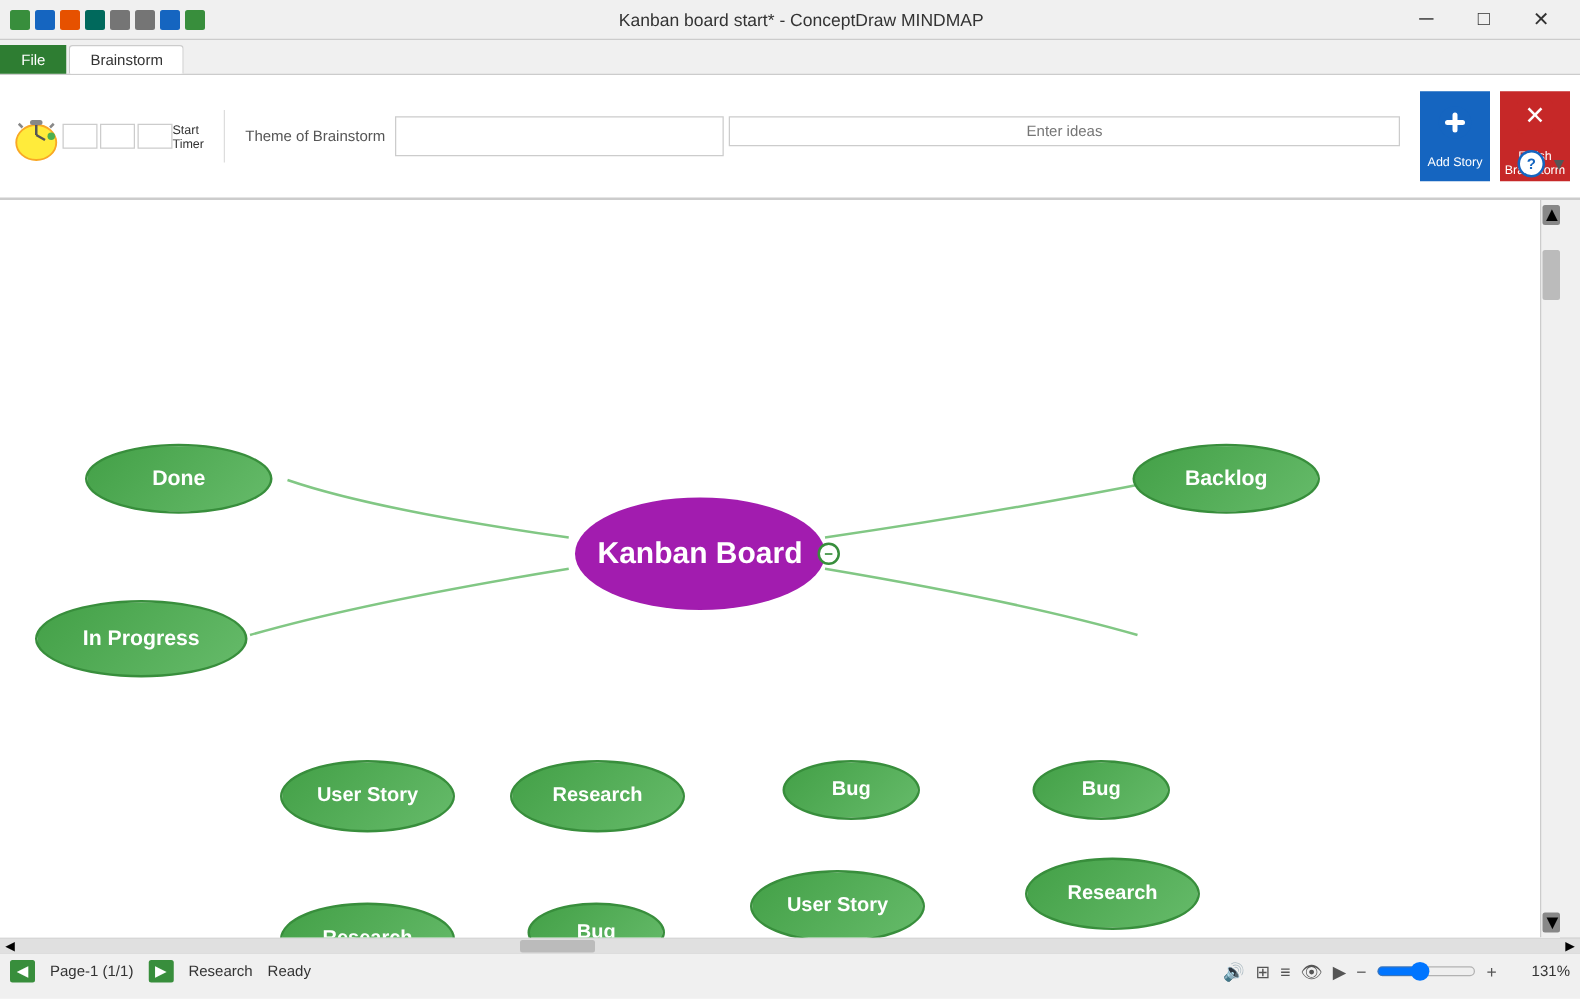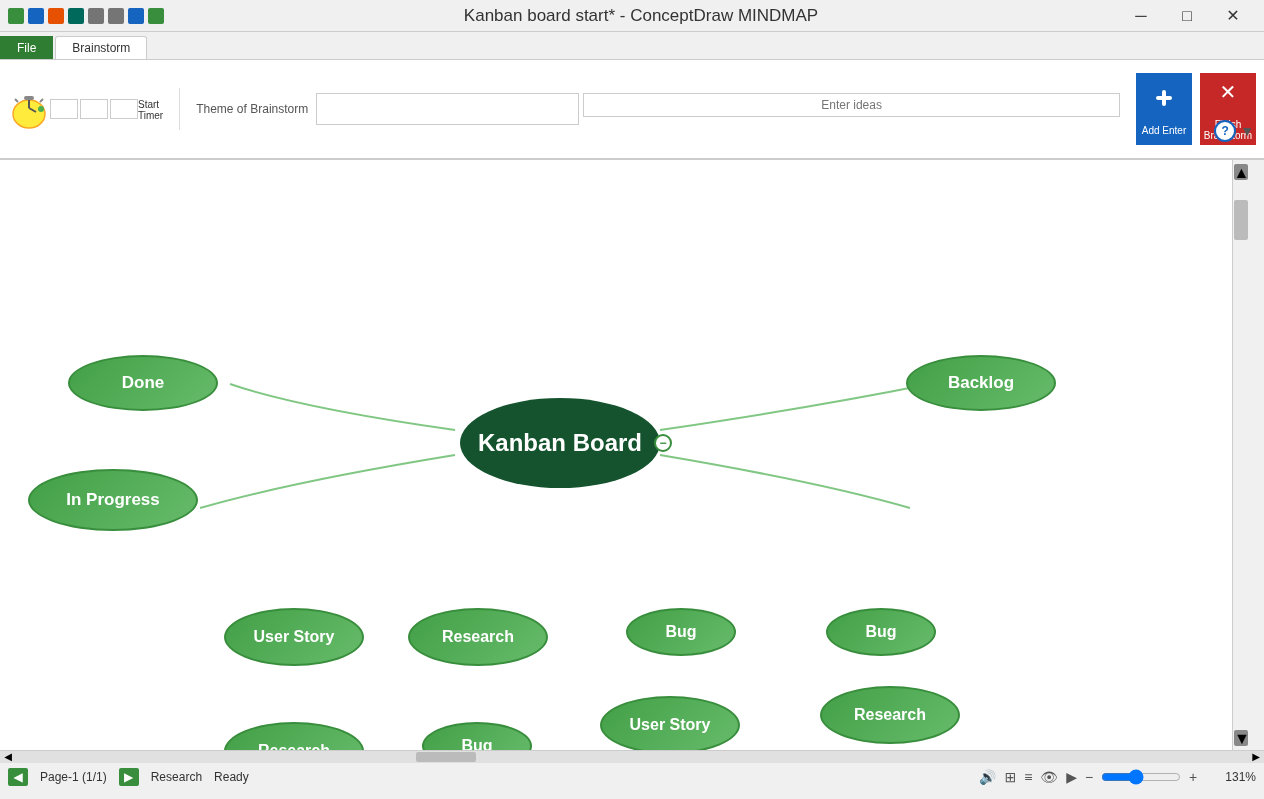--- a/index.html
+++ b/index.html
@@ -9,21 +9,21 @@
     #titlebar {
       height: 32px;
       background: #f0f0f0;
       display: flex;
       align-items: center;
       justify-content: space-between;
       padding: 0 8px;
       border-bottom: 1px solid #ccc;
     }
     #titlebar-icons { display: flex; gap: 4px; align-items: center; }
-    #titlebar-title { font-size: 17px; color: #333; flex: 1; text-align: center; }
+    #titlebar-title { font-size: 14px; color: #333; flex: 1; text-align: center; }
     #titlebar-controls { display: flex; gap: 0; }
     .win-btn { width: 46px; height: 32px; display: flex; align-items: center; justify-content: center; font-size: 16px; cursor: pointer; color: #333; background: transparent; border: none; }
 
     
     #ribbon-tabs {
       height: 28px;
       background: #f0f0f0;
       display: flex;
       align-items: flex-end;
       padding-left: 0;
@@ -120,21 +120,21 @@
     
     .node {
       position: absolute;
       display: flex; align-items: center; justify-content: center;
       text-align: left;
       font-weight: bold;
       color: white;
       cursor: pointer;
     }
     .node-center {
-      background: #14532d;
+      background: #a21caf;
       border-radius: 50%;
       width: 200px; height: 90px;
       font-size: 24px;
     }
     .node-branch {
       background: linear-gradient(135deg, #43a047, #66bb6a);
       border: 2px solid #388e3c;
       border-radius: 50%;
       font-size: 17px;
     }
@@ -252,21 +252,21 @@
   <div class="ribbon-actions">
     <button class="add-idea-btn">
       <div class="add-idea-icon">
         <svg width="32" height="32" viewBox="0 0 32 32">
           <circle cx="16" cy="16" r="13" fill="#1565c0"></circle>
           <rect x="8" y="14" width="16" height="4" rx="2" fill="white"></rect>
           <rect x="14" y="8" width="4" height="16" rx="2" fill="white"></rect>
         </svg>
       </div>
       <span>Add
-Enter</span>
+Story</span>
     </button>
     <button class="finish-btn">
       <div class="finish-icon">
         <svg width="32" height="32" viewBox="0 0 32 32">
           <rect x="2" y="2" width="28" height="28" rx="4" fill="#c62828"></rect>
           <text x="16" y="22" text-anchor="middle" font-size="20" fill="white">✕</text>
         </svg>
       </div>
       <span>Finish<br>Brainstorm</span>
     </button>
@@ -296,21 +296,21 @@
   </div>
 
   <div class="node node-branch node-medium" style="left:68px;top:195px;">
     <span>Done</span>
   </div>
 
   <div class="node node-branch node-medium" style="left:906px;top:195px;">
     <span>Backlog</span>
   </div>
 
-  <div class="node node-branch node-large" style="left:28px;top:309px;">
+  <div class="node node-branch node-large" style="left:28px;top:320px;">
     <span>In Progress</span>
   </div>
 
 
   <div class="node-float float-medium" style="left:224px;top:448px;">
     <span>User Story</span>
   </div>
   <div class="node-float float-medium" style="left:408px;top:448px;">
     <span>Research</span>
   </div>

